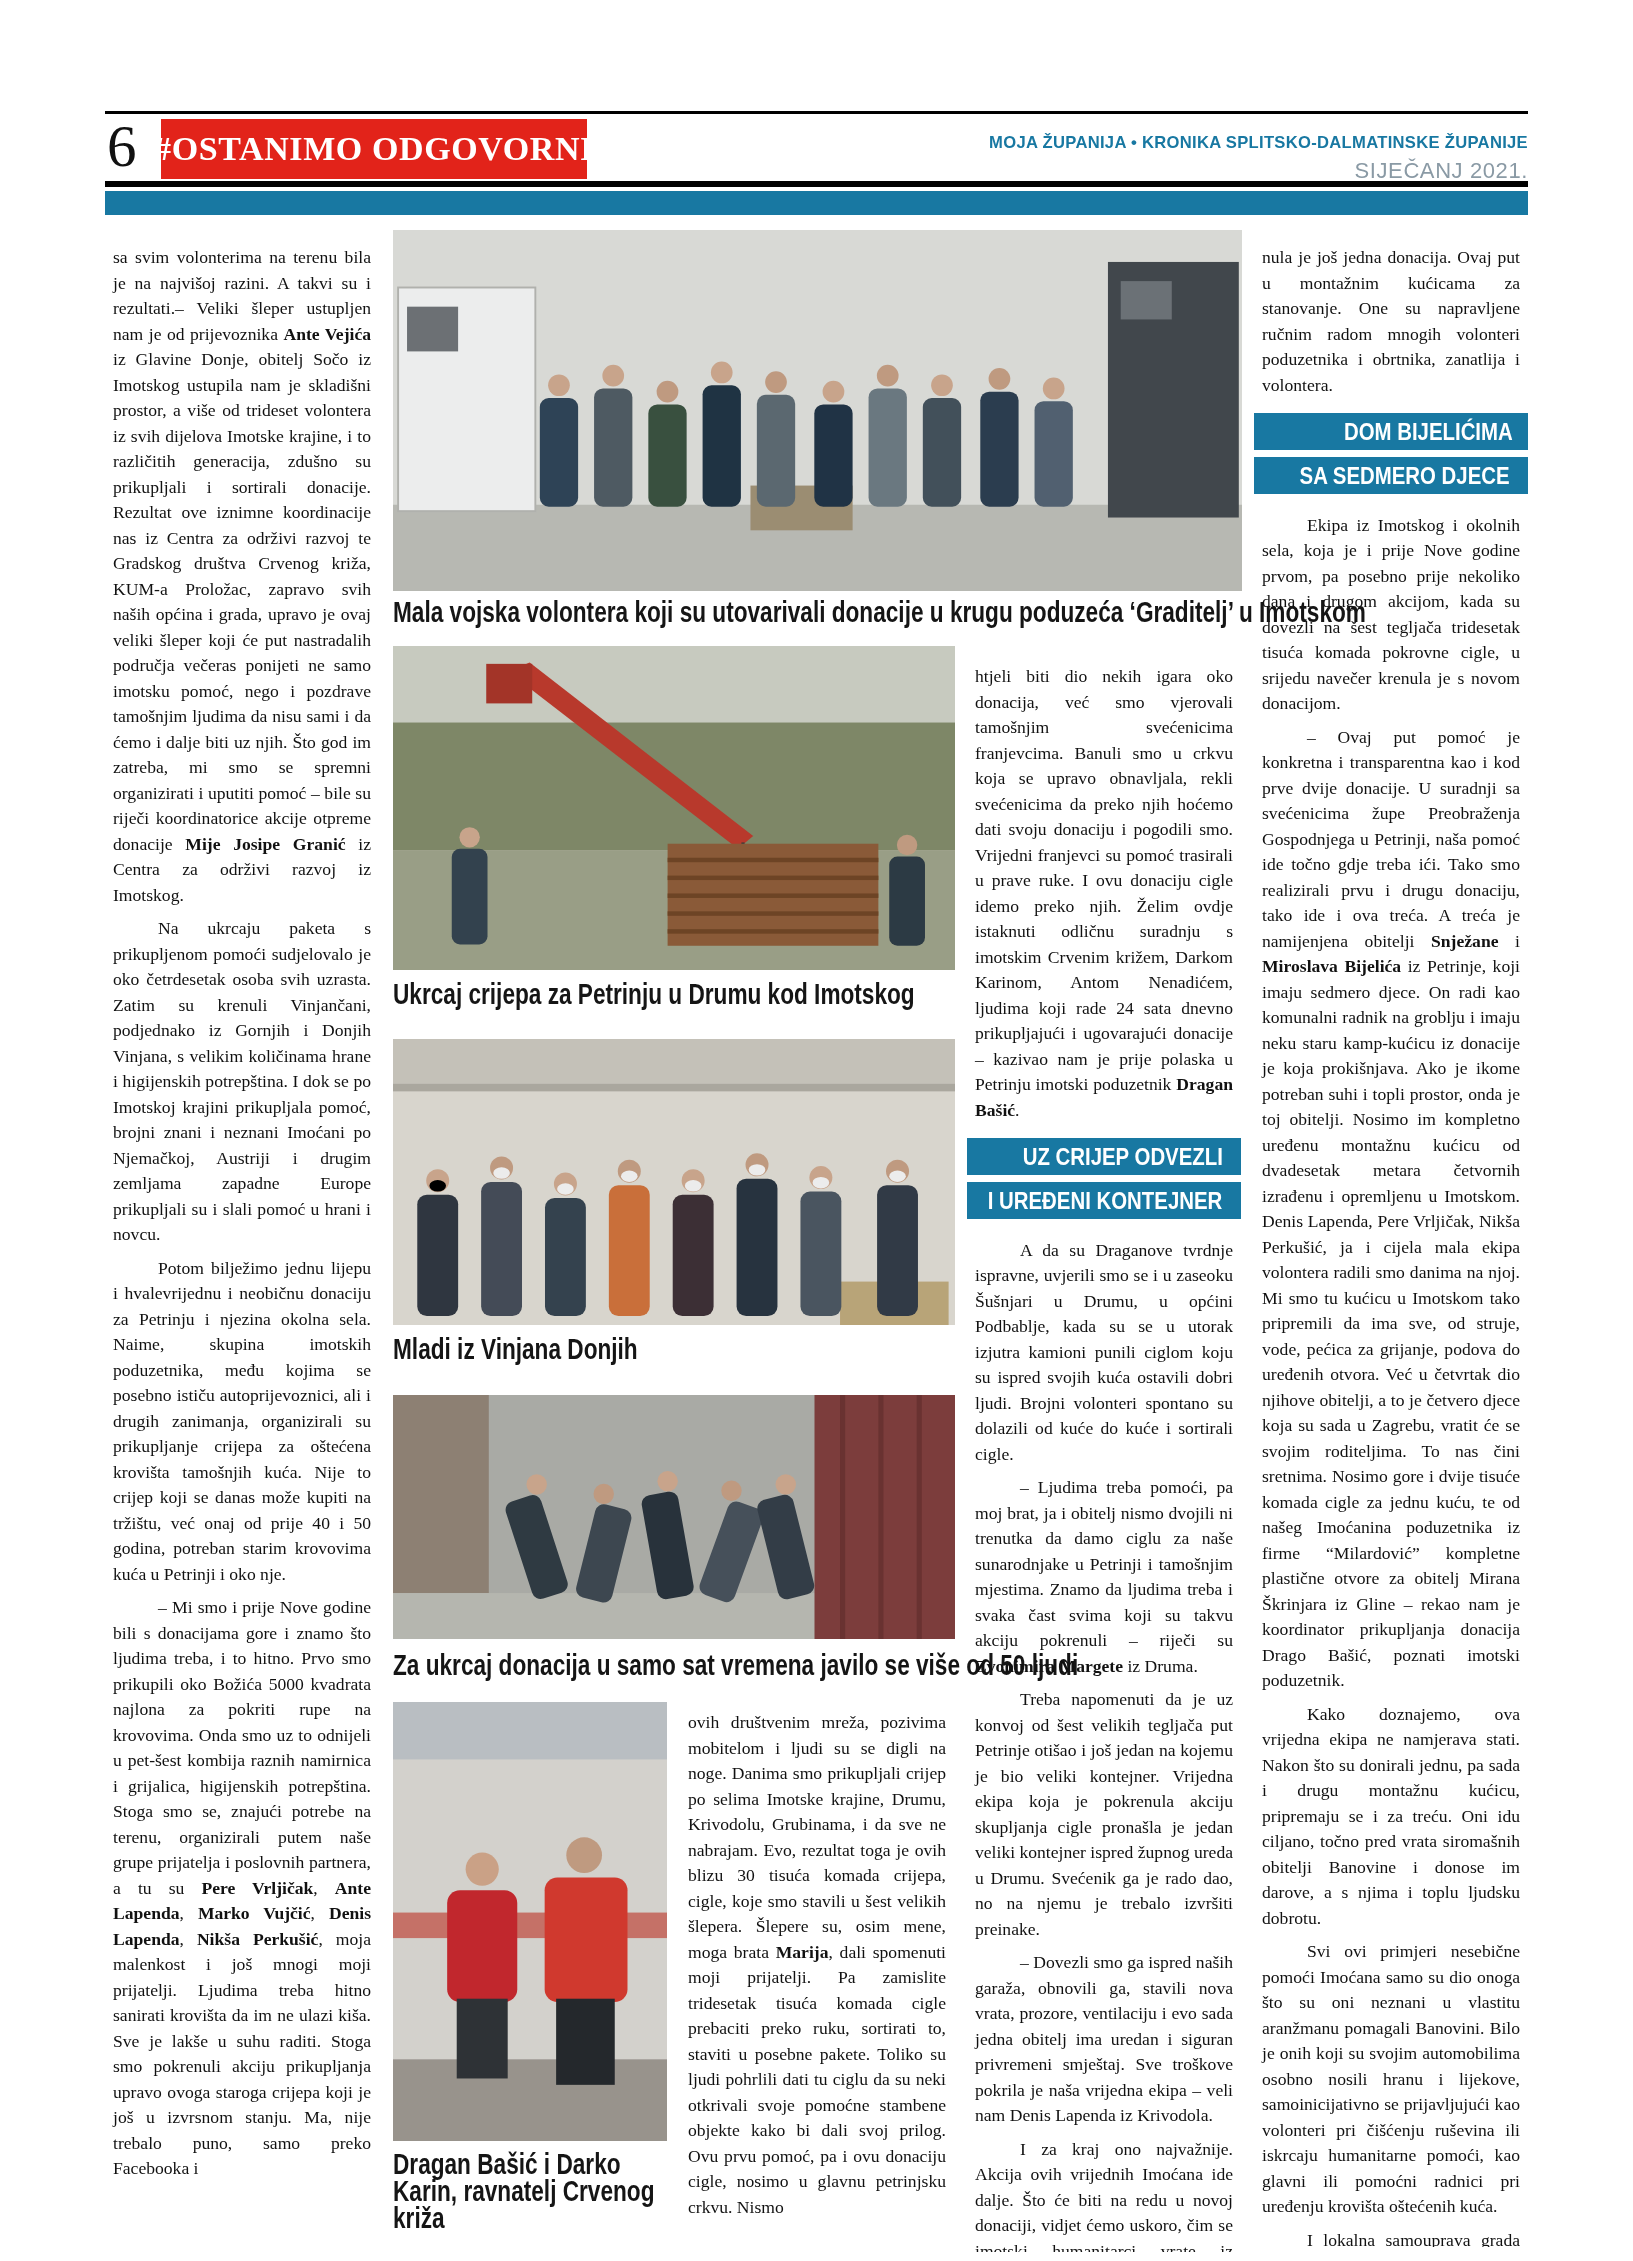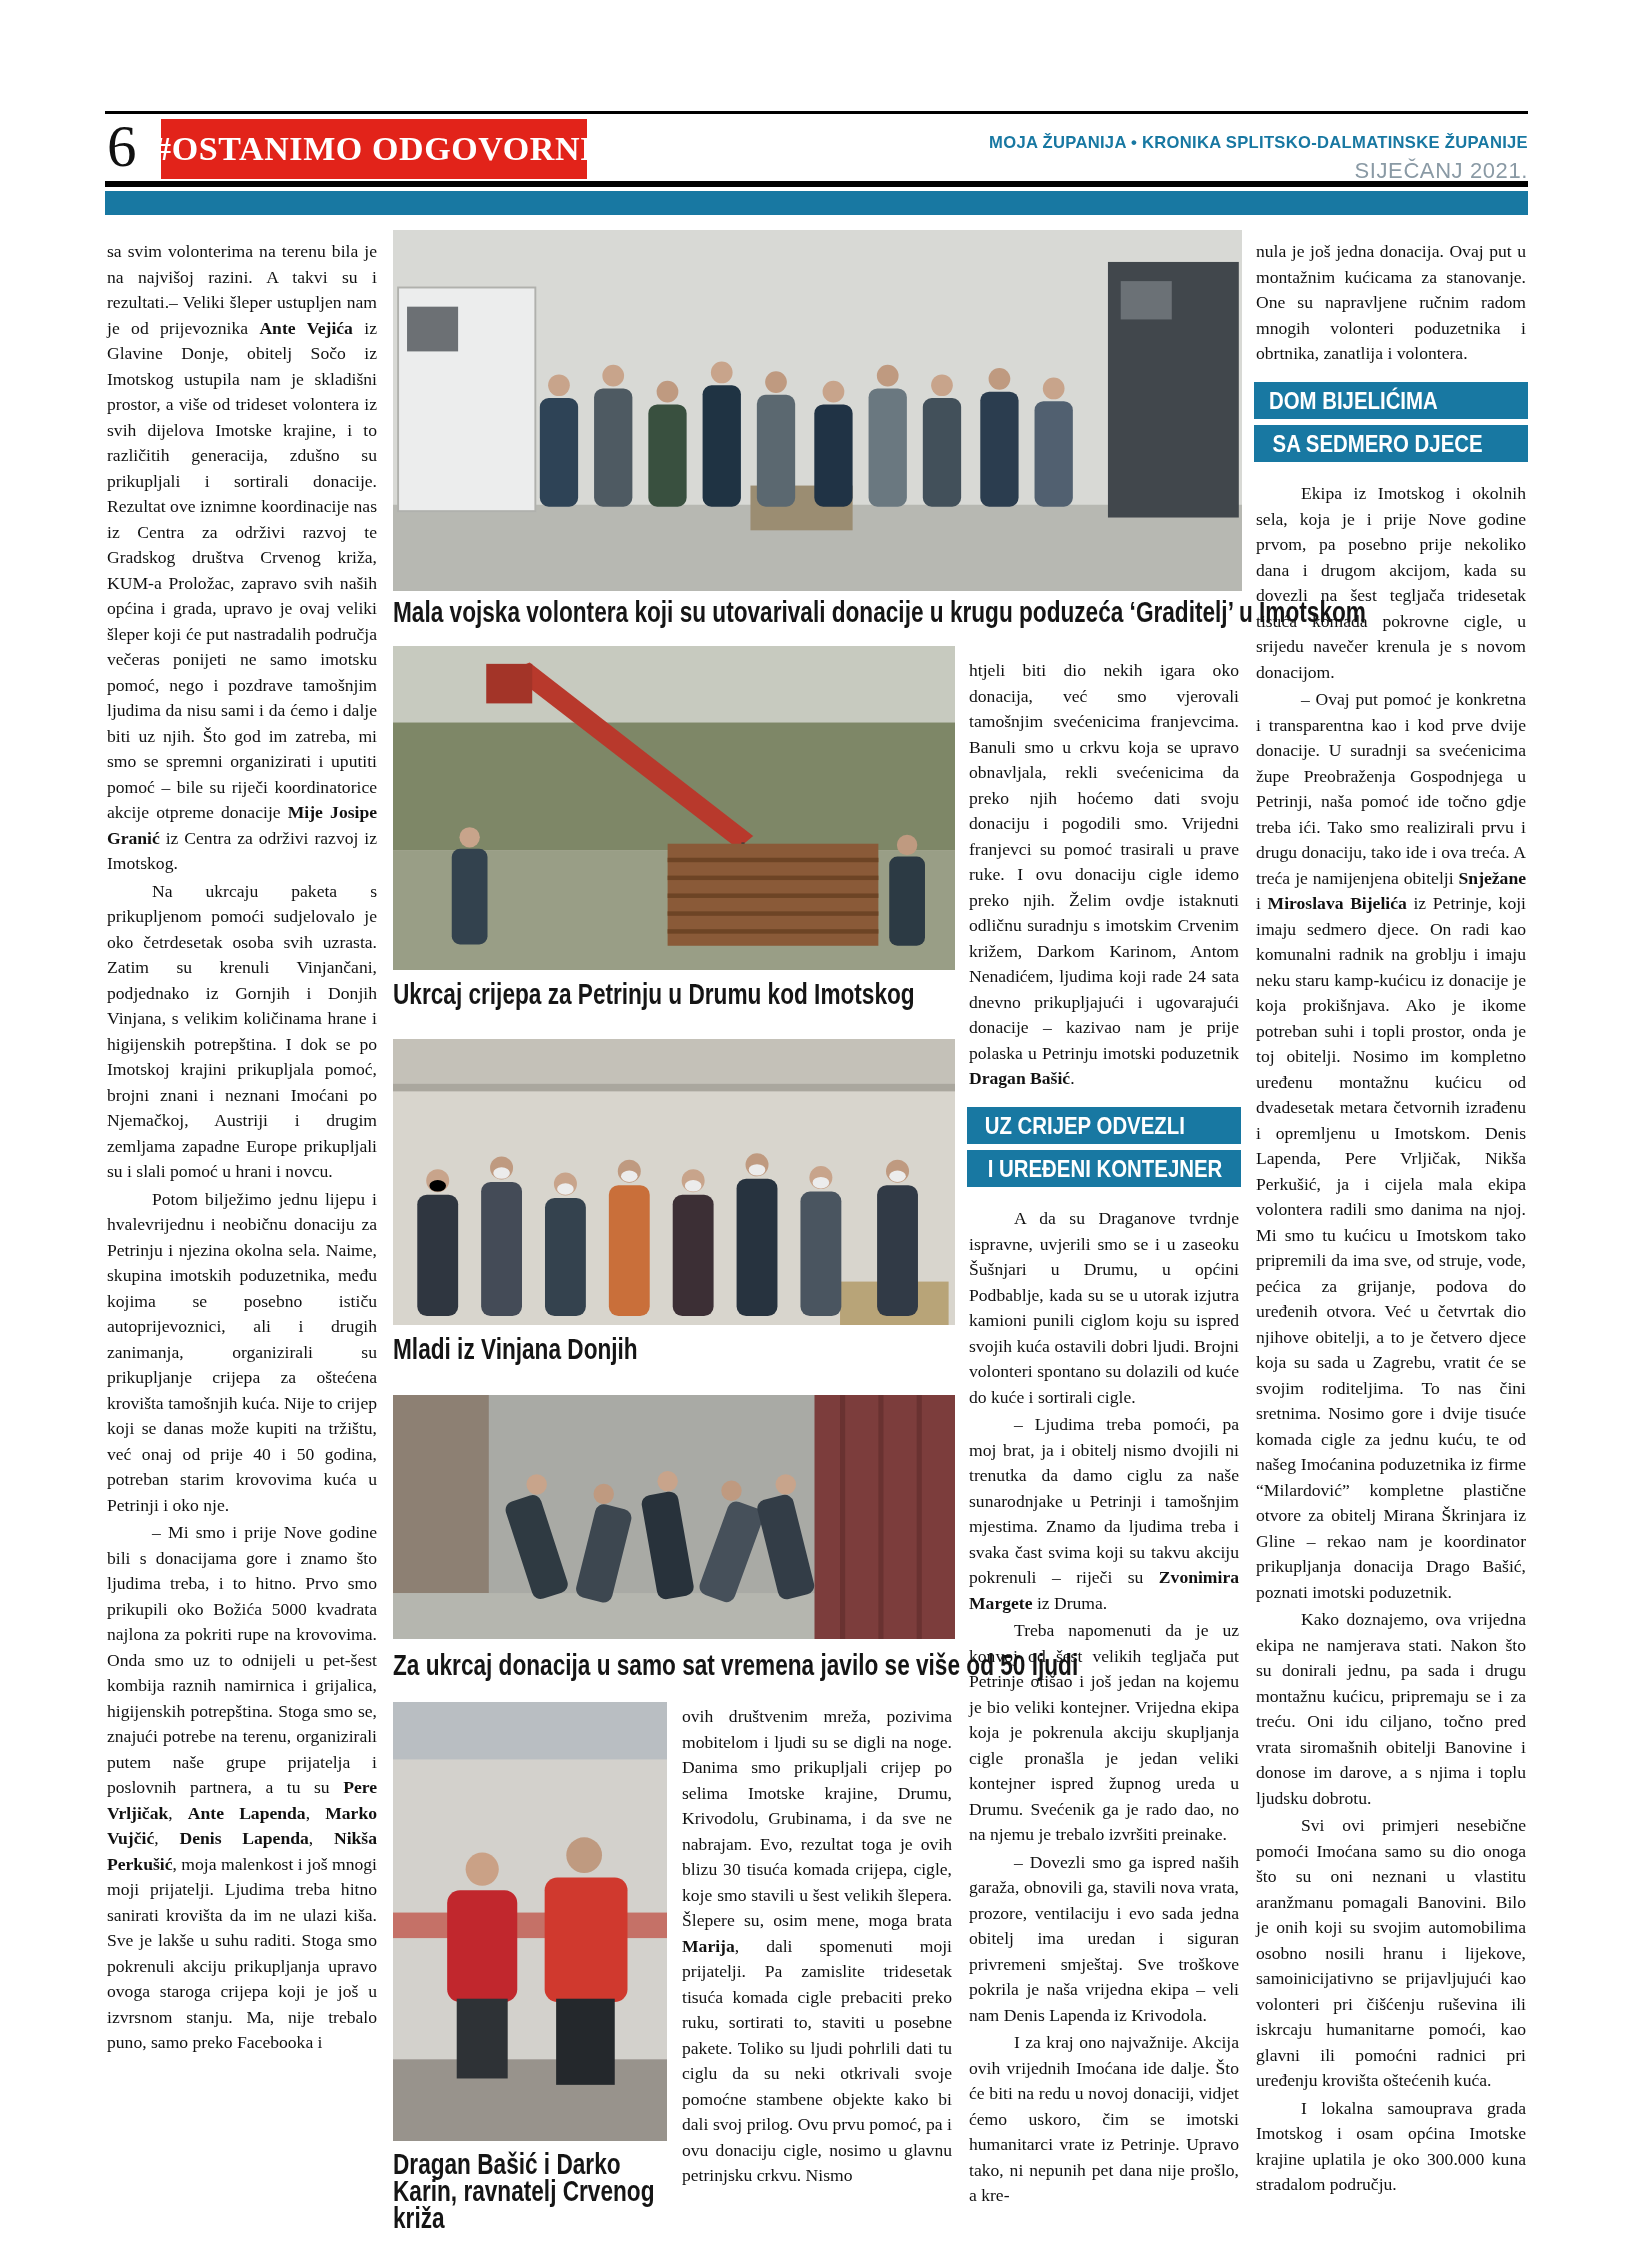--- a/index.html
+++ b/index.html
@@ -23,25 +23,25 @@
   .kicker{position:absolute;right:105px;top:133px;width:766px;text-align:right;color:var(--blue);
           font-family:"Liberation Sans","DejaVu Sans",sans-serif;font-weight:700;font-size:16.6px;letter-spacing:0.3px;}
   .dateline{position:absolute;right:105px;top:158px;width:383px;text-align:right;color:var(--datecol);
           font-family:"Liberation Sans","DejaVu Sans",sans-serif;font-weight:400;font-size:22px;letter-spacing:0.6px;}
   
   .col{position:absolute;width:274px;font-size:17.6px;line-height:25.5px;text-align:justify;overflow:hidden;}
   .col-1{left:105px;top:237px;height:2017px;}
   .col-3{left:680px;top:1702px;height:549px;}
   .col-4{left:967px;top:656px;height:1596px;}
   .col-5{left:1254px;top:237px;height:2010px;}
-  .bp{margin:2px;}
+  .bp{margin:8px;}
   .bp.ind{text-indent:45px;}
   .bp b{font-weight:700;}
   .subhead{margin:15.3px 0 19px;}
-  .subhead-line{background:var(--blue);color:#fff;text-align:left;height:37px;line-height:37px;
+  .subhead-line{background:var(--blue);color:#fff;text-align:right;height:37px;line-height:37px;
         font-family:"Liberation Sans","DejaVu Sans",sans-serif;font-weight:700;font-size:24px;
         margin-bottom:6.4px;overflow:hidden;white-space:nowrap;}
   .subhead-line span{display:inline-block;transform:scaleX(.85);transform-origin:50% 50%;}
   
   .photo{position:absolute;overflow:hidden;background:#ccc;}
   .photo svg{display:block;width:100%;height:100%;}
   .ph-1{left:393px;top:230px;width:849px;height:361px;}
   .ph-2{left:393px;top:646px;width:562px;height:324px;}
   .ph-3{left:393px;top:1039px;width:562px;height:286px;}
   .ph-4{left:393px;top:1395px;width:562px;height:244px;}

